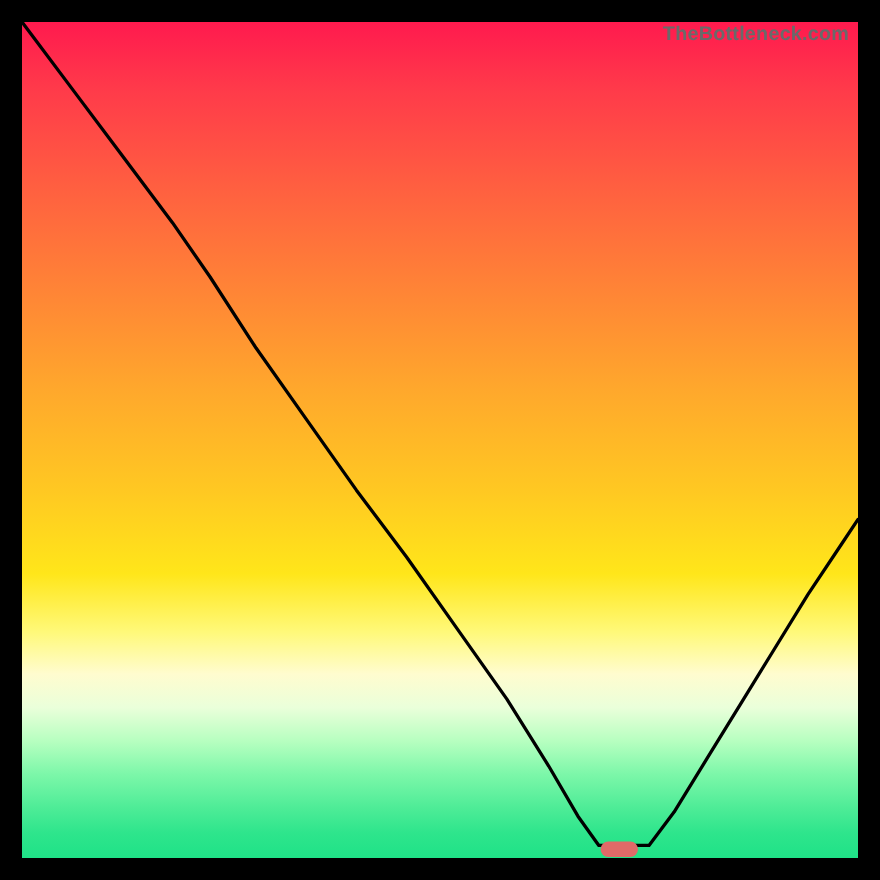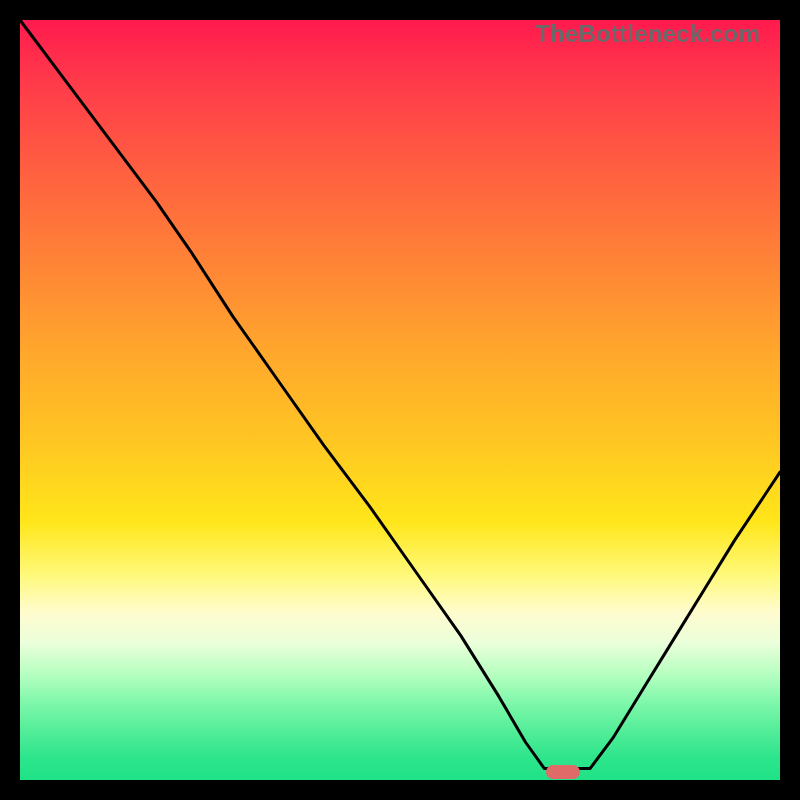--- a/index.html
+++ b/index.html
@@ -41,23 +41,23 @@
       #b7ffc0 86%,
       #7cf7a9 90%,
       #4eec97 94%,
       #2ee58c 97%,
       #1fe287 100%
     );
   }
   .watermark {
     position: absolute;
     top: 0px;
-    right: 20px;
+    right: 8px;
     color: #6a6a6a;
-    font-size: 24px;
+    font-size: 18px;
     font-weight: 600;
     letter-spacing: 0.2px;
     user-select: none;
   }
   svg.curve {
     position: absolute;
     left: 0;
     top: 0;
     width: 760px;
     height: 760px;

